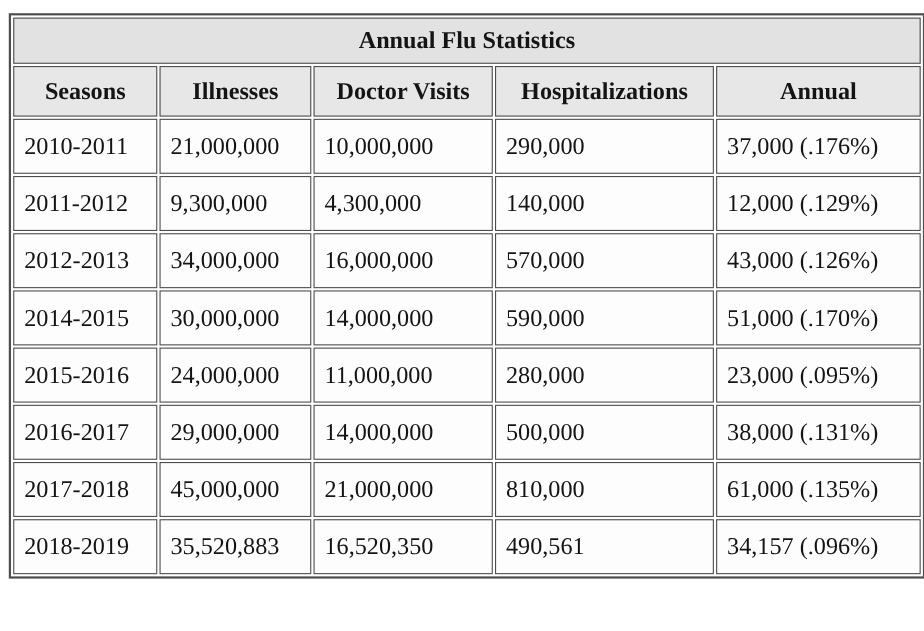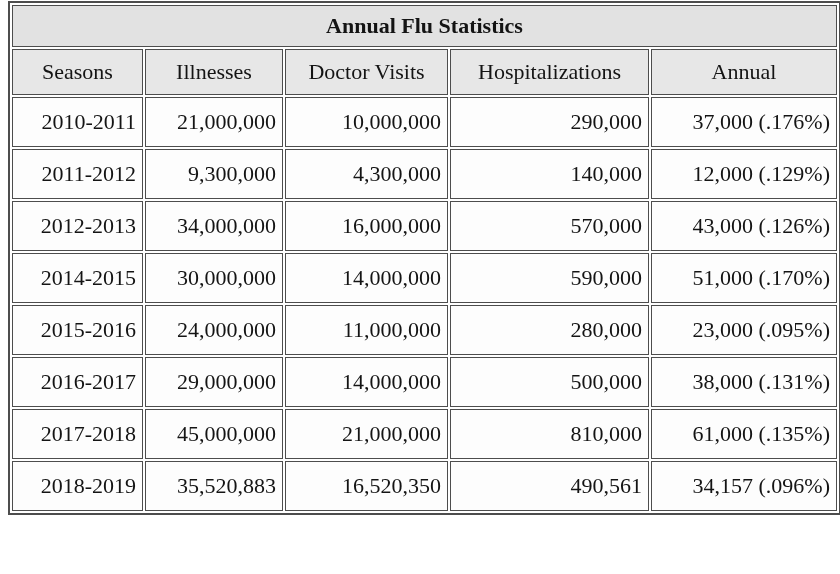--- a/index.html
+++ b/index.html
@@ -8,21 +8,21 @@
     background: #ffffff;
     width: 840px;
     height: 574px;
     overflow: hidden;
     font-family: "Liberation Serif", "DejaVu Serif", serif;
   }
   .page {
     width: 840px;
     height: 574px;
     box-sizing: border-box;
-    padding: 1px 8px;
+    padding: 12px 8px;
   }
   table.flu {
     width: 824px;
     border-collapse: separate;
     border-spacing: 2px;
     border: 2px solid #4d4d4d;
     background: #ffffff;
     table-layout: fixed;
   }
   table.flu th, table.flu td {
@@ -35,27 +35,27 @@
   }
   td.title-cell {
     background: #e2e2e2;
     font-weight: bold;
     text-align: center;
     height: 42px;
     padding: 2px 4px;
   }
   th.col-head {
     background: #e7e7e7;
-    font-weight: normal;
+    font-weight: bold;
     height: 46px;
     padding: 2px 4px;
   }
   td.data-cell {
     background: #fdfdfd;
-    text-align: right;
+    text-align: left;
     padding: 11px 6px 11px 9px;
     height: 48px;
     font-weight: normal;
   }
   col.c0 { width: 131px; }
   col.c1 { width: 138px; }
   col.c2 { width: 163px; }
   col.c3 { width: 199px; }
   col.c4 { width: 186px; }
 </style>

